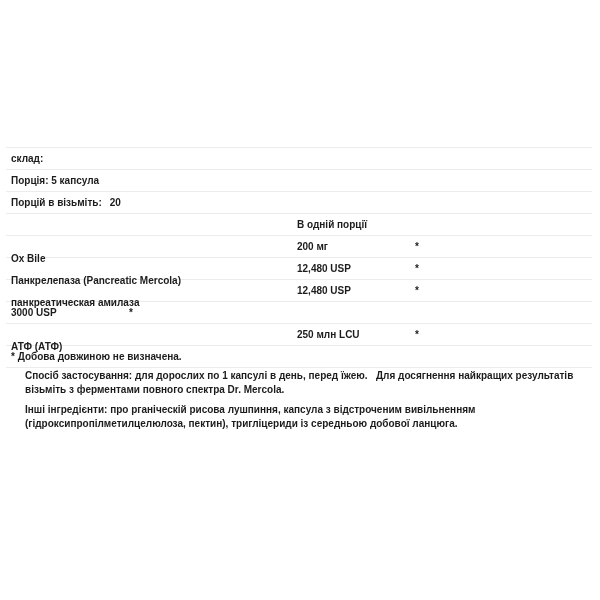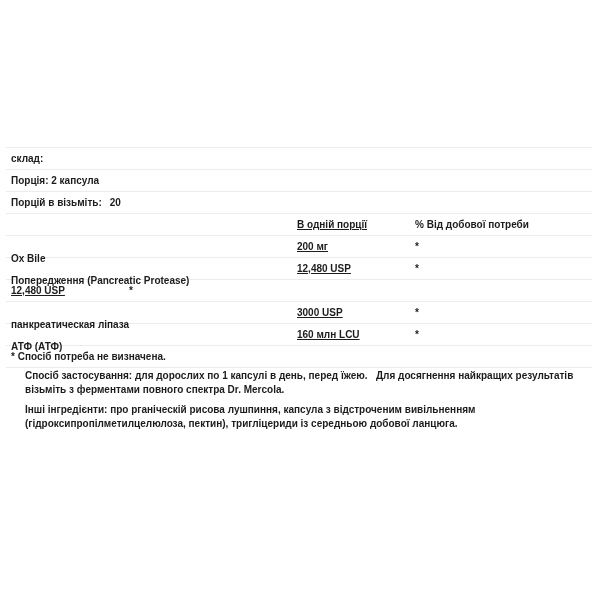--- a/index.html
+++ b/index.html
@@ -26,21 +26,21 @@
     }
     .row {
       display: flex;
       align-items: center;
       height: 21px;
       border-bottom: 1px solid #ececec;
       box-sizing: content-box;
       padding-left: 5px;
     }
     .row .c1 { width: 286px; margin-top: 24px; }
-    .row .c2 { width: 118px; text-decoration: underline; }
+    .row .c2 { width: 118px; }
     .row .c3 { flex: 1; }
     .row.full span { white-space: pre; }
     .notes {
       position: absolute;
       left: 25px;
       top: 369px;
       width: 580px;
       line-height: 14px;
     }
     .notes p {
@@ -49,57 +49,56 @@
     }
   </style>
 </head>
 <body>
 
 <div class="facts">
   <div class="row full">
     <span>склад:</span>
   </div>
   <div class="row full">
-    <span>Порція: 2 капсула</span>
+    <span>Порція: 5 капсула</span>
   </div>
   <div class="row full">
     <span>Порцій в візьміть:</span>
     <span style="display:inline-block;width:8px"></span>
     <span>20</span>
   </div>
   <div class="row">
     <span class="c1"></span>
     <span class="c2">В одній порції</span>
-    <span class="c3">% Від добової потреби</span>
   </div>
   <div class="row">
     <span class="c1">Ox Bile</span>
     <span class="c2">200 мг</span>
     <span class="c3">*</span>
   </div>
   <div class="row">
-    <span class="c1">Попередження (Pancreatic Protease)</span>
+    <span class="c1">Панкрелепаза (Pancreatic Mercola)</span>
     <span class="c2">12,480 USP</span>
     <span class="c3">*</span>
   </div>
   <div class="row">
+    <span class="c1">панкреатическая амилаза</span>
     <span class="c2">12,480 USP</span>
     <span class="c3">*</span>
   </div>
   <div class="row">
-    <span class="c1">панкреатическая ліпаза</span>
     <span class="c2">3000 USP</span>
     <span class="c3">*</span>
   </div>
   <div class="row">
     <span class="c1">АТФ (АТФ)</span>
-    <span class="c2">160 млн LCU</span>
+    <span class="c2">250 млн LCU</span>
     <span class="c3">*</span>
   </div>
   <div class="row full">
-    <span>* Спосіб потреба не визначена.</span>
+    <span>* Добова довжиною не визначена.</span>
   </div>
 </div>
 
 <div class="notes">
   <p>Спосіб застосування: для дорослих по 1 капсулі в день, перед їжею.   Для досягнення найкращих результатів візьміть з ферментами повного спектра Dr. Mercola.</p>
   <p>Інші інгредієнти: про рганіческій рисова лушпиння, капсула з відстроченим вивільненням (гідроксипропілметилцелюлоза, пектин), тригліцериди із середньою добової ланцюга.</p>
 </div>
 
 </body></html>

